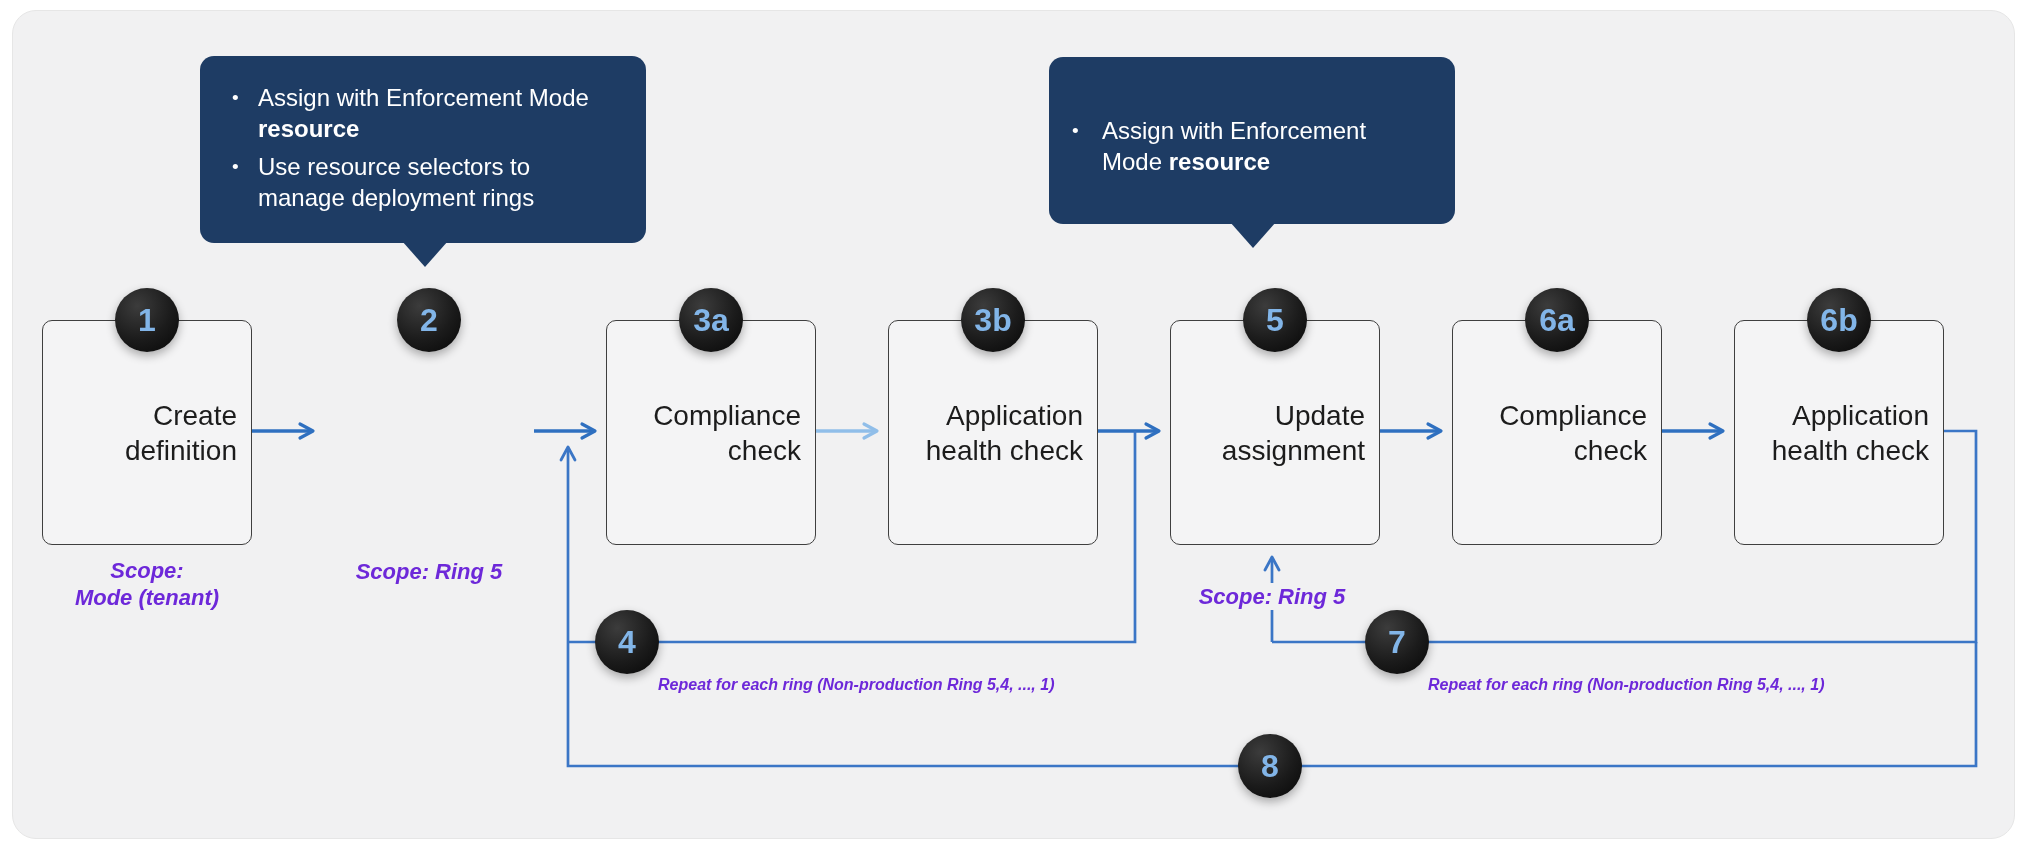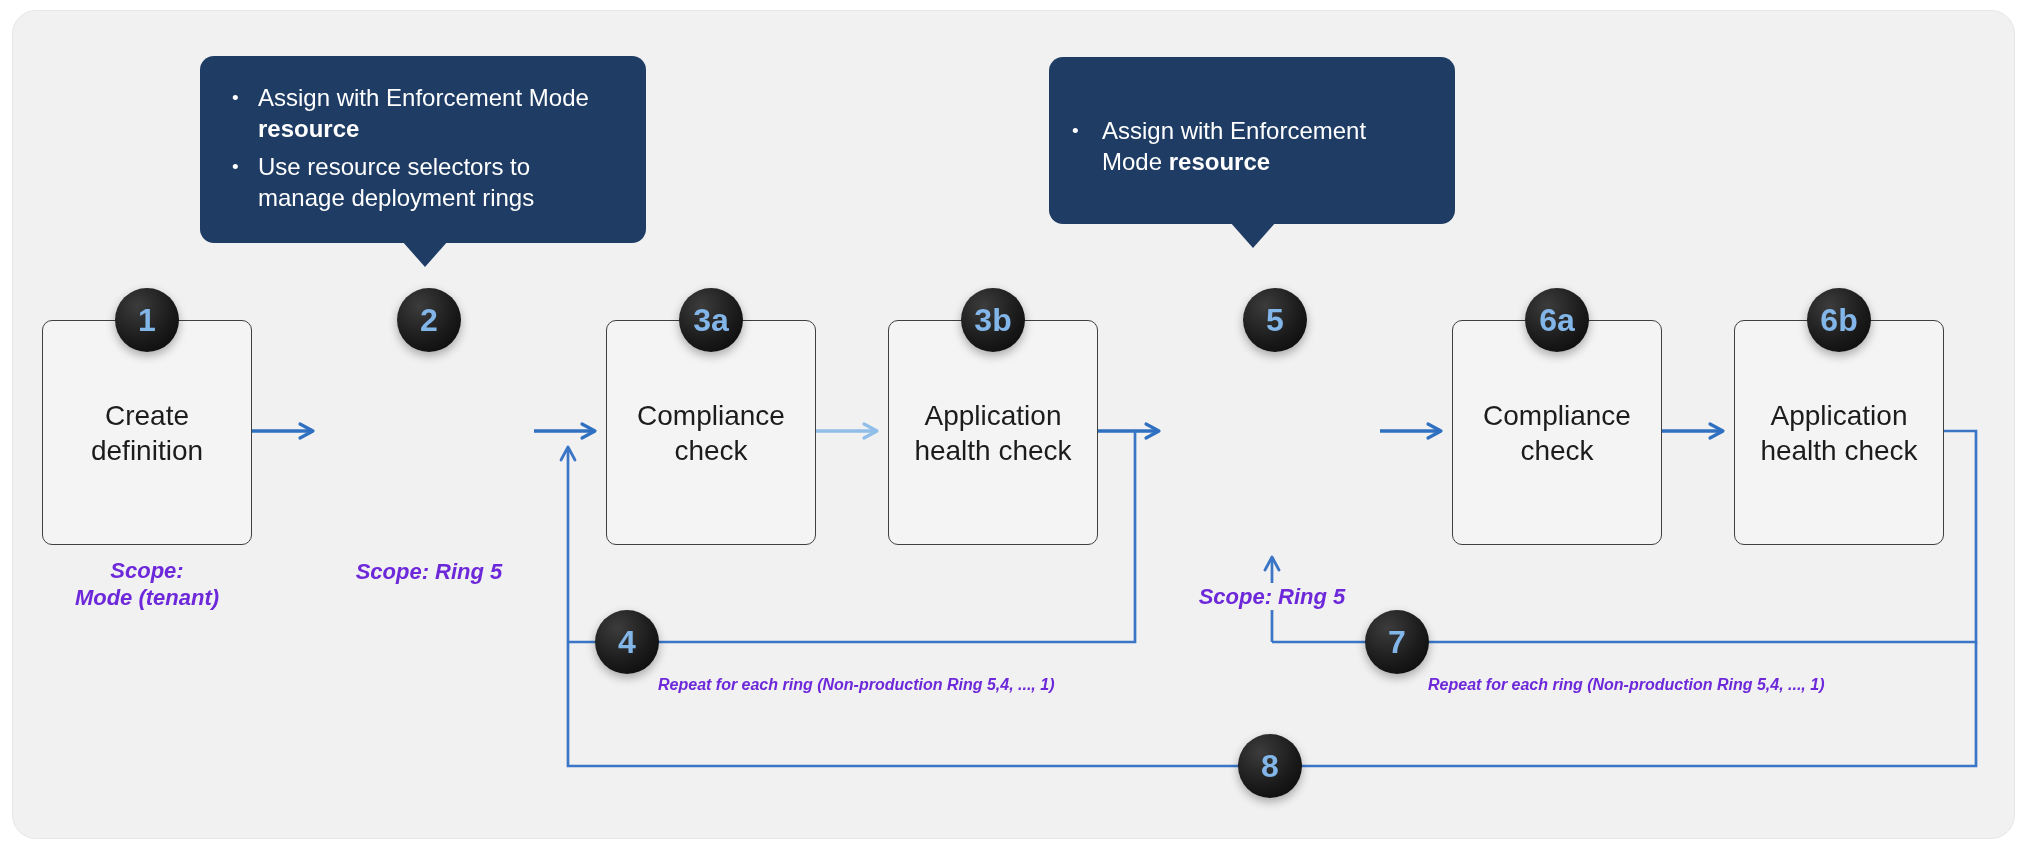--- a/index.html
+++ b/index.html
@@ -10,21 +10,21 @@
   #panel{
     position:absolute;left:12px;top:10px;width:2001px;height:827px;
     background:#f1f1f2;border:1px solid #e6e6e6;border-radius:24px;
   }
   svg.wires{position:absolute;left:0;top:0;width:2026px;height:848px;pointer-events:none;}
 
   
   .flow-box{
     position:absolute;top:320px;width:210px;height:225px;box-sizing:border-box;
     background:#f4f4f5;border:1.5px solid #3f3f3f;border-radius:10px;
-    display:flex;align-items:center;justify-content:center;text-align:center;
+    display:flex;align-items:center;justify-content:center;text-align:right;
     font-size:28px;line-height:35px;color:#1c1c1c;padding:0 14px;
   }
   
   .num-circle{
     position:absolute;width:64px;height:64px;border-radius:50%;
     background:radial-gradient(circle at 35% 28%, #3c3c3c 0%, #1b1b1b 55%, #060606 100%);
     box-shadow:0 4px 10px rgba(0,0,0,.30);
     display:flex;align-items:center;justify-content:center;
     color:#82b5e8;font-size:32px;font-weight:bold;
   }
@@ -85,20 +85,23 @@
   </svg>
 
   <div class="flow-box" style="left:42px">
       <span>Create definition</span>
     </div>
   <div class="flow-box" style="left:606px">
       <span>Compliance check</span>
     </div>
   <div class="flow-box" style="left:888px">
       <span>Application health check</span>
+    </div>
+  <div class="flow-box" style="left:1170px">
+      <span>Update assignment</span>
     </div>
   <div class="flow-box" style="left:1452px">
       <span>Compliance check</span>
     </div>
   <div class="flow-box" style="left:1734px">
       <span>Application health check</span>
     </div>
 
   <div class="num-circle" style="left:115px;top:288px">
       <span>1</span>

